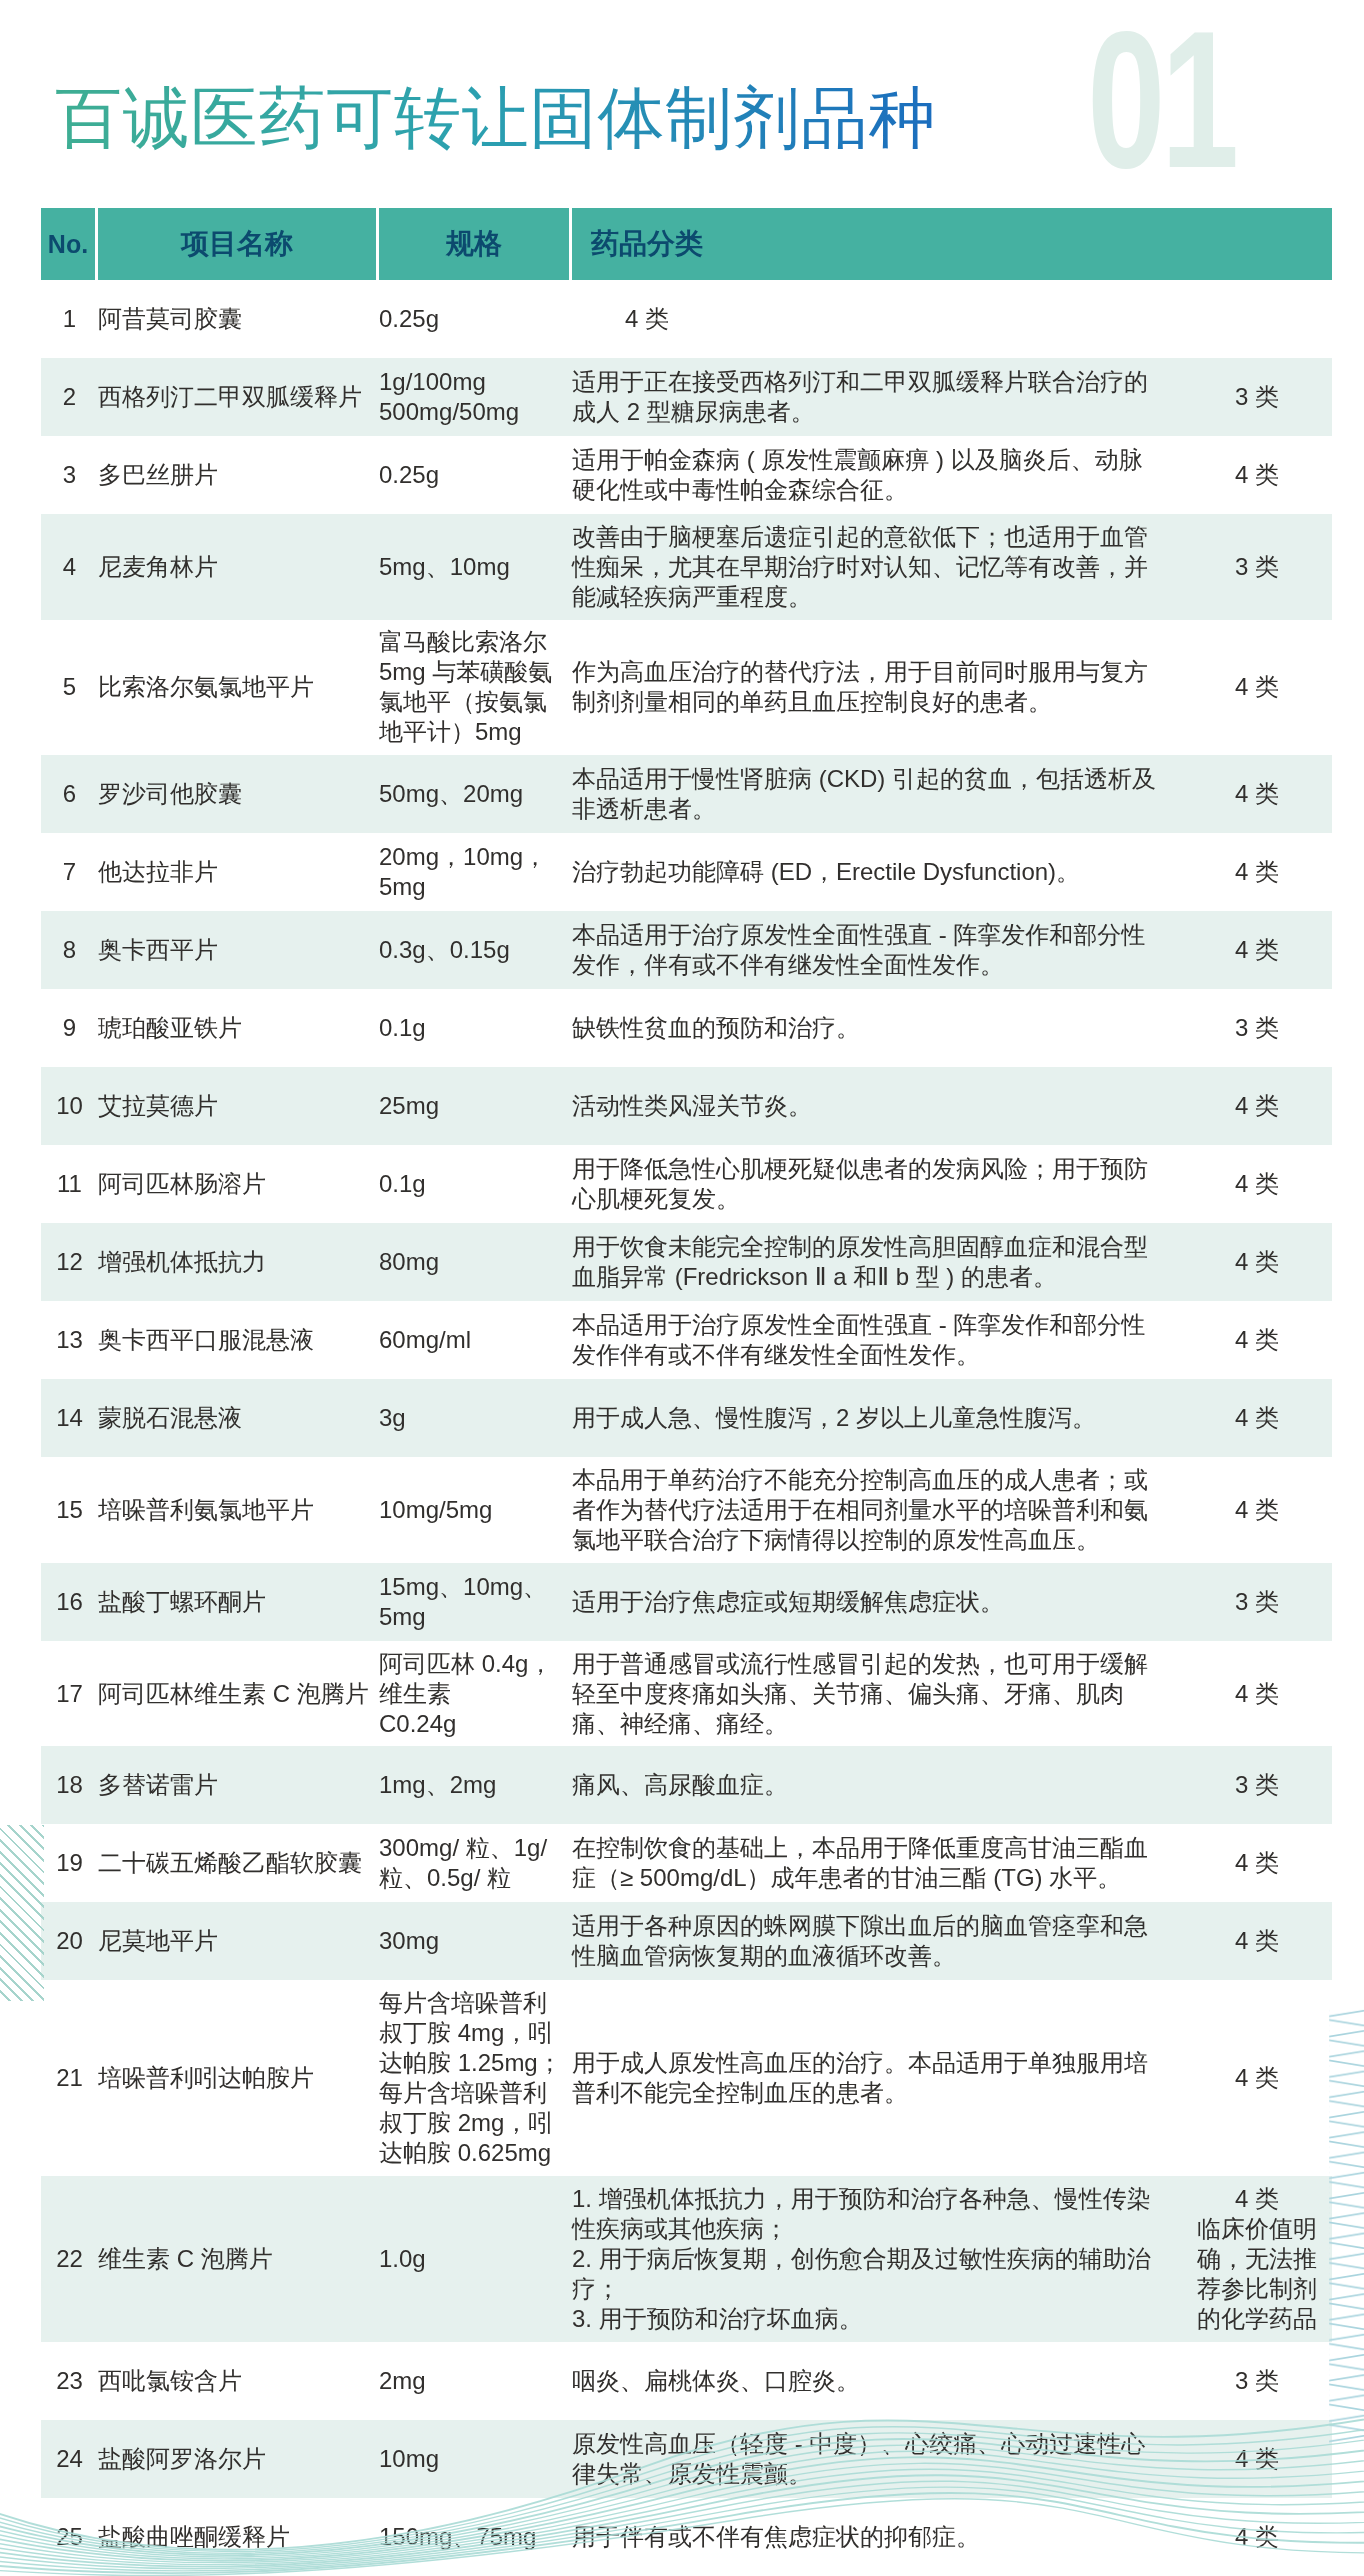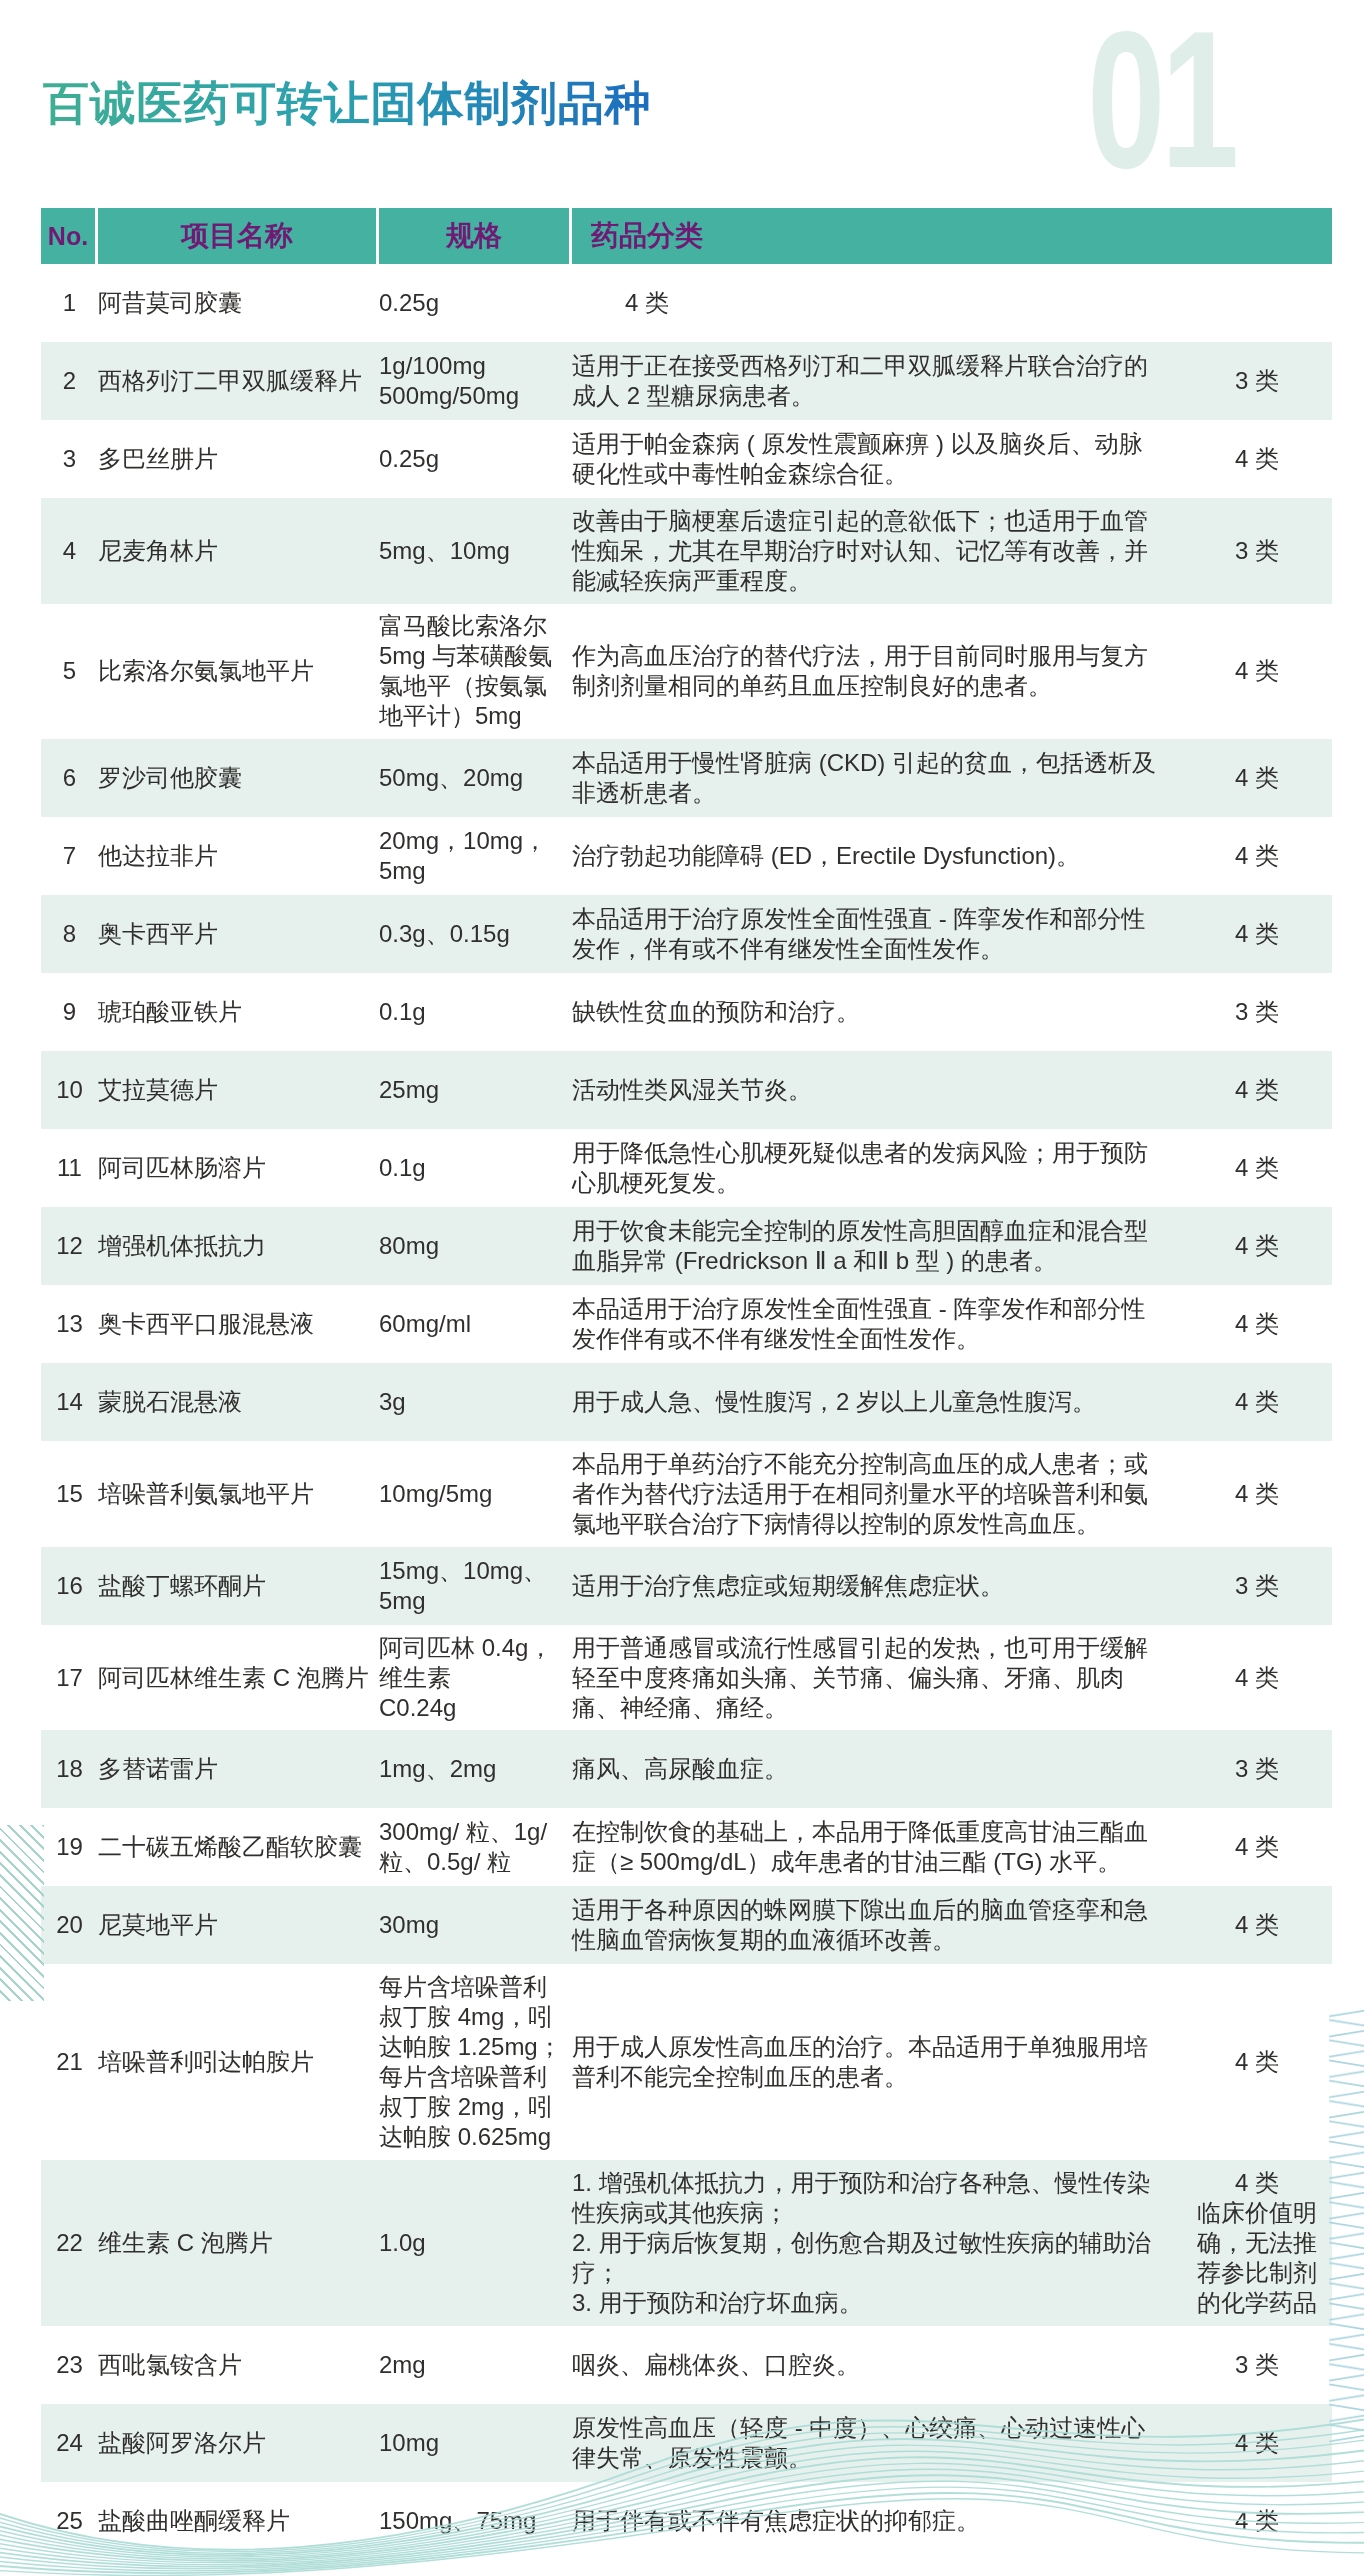--- a/index.html
+++ b/index.html
@@ -1,24 +1,24 @@
 <!DOCTYPE html>
 <html style="font-size:12.5px"><head>
 <meta charset="utf-8">
 <style>
   html,body{margin:0;padding:0;background:#fff;}
   .page{position:relative;width:1365px;height:2576px;background:#ffffff;overflow:hidden;
         font-family:"Liberation Sans","DejaVu Sans",sans-serif;color:#312f2d;}
-  .title{position:absolute;top:73px;left:43px;margin:0;font-size:46px;font-weight:bold;letter-spacing:0.8px;
+  .title{position:absolute;top:73px;left:55px;margin:0;font-size:67px;font-weight:normal;letter-spacing:0.8px;
          background:linear-gradient(90deg,#3FAE93 0%,#2BA0B0 48%,#1B6DBE 100%);
          -webkit-background-clip:text;background-clip:text;color:transparent;white-space:nowrap;}
   .pagenum{position:absolute;top:23.4px;right:131px;font-size:195px;font-weight:bold;line-height:0.78;
            color:#E0EEE9;letter-spacing:-6.2px;transform:scaleX(0.72);transform-origin:100% 0;}
   .table{position:absolute;left:41px;top:208px;width:1291px;}
-  .thead{display:flex;background:#45B1A1;height:56px;color:#701a75;font-weight:bold;font-size:28px;}
+  .thead{display:flex;background:#45B1A1;height:72px;color:#0c4a6e;font-weight:bold;font-size:28px;}
   .th{display:flex;align-items:center;justify-content:center;box-sizing:border-box;}
   .th:not(:last-child){border-right:3.1px solid #ffffff;}
   .th.c-no{font-size:25px;}
   .c-no{width:57px;}
   .c-name{width:281px;}
   .c-spec{width:193px;}
   .c-ind{width:610px;}
   .c-cls{width:150px;}
   .tr{display:flex;min-height:78px;align-items:center;box-sizing:border-box;padding:7.8px 0;}
   .tr.alt{background:#E6F1EE;}

